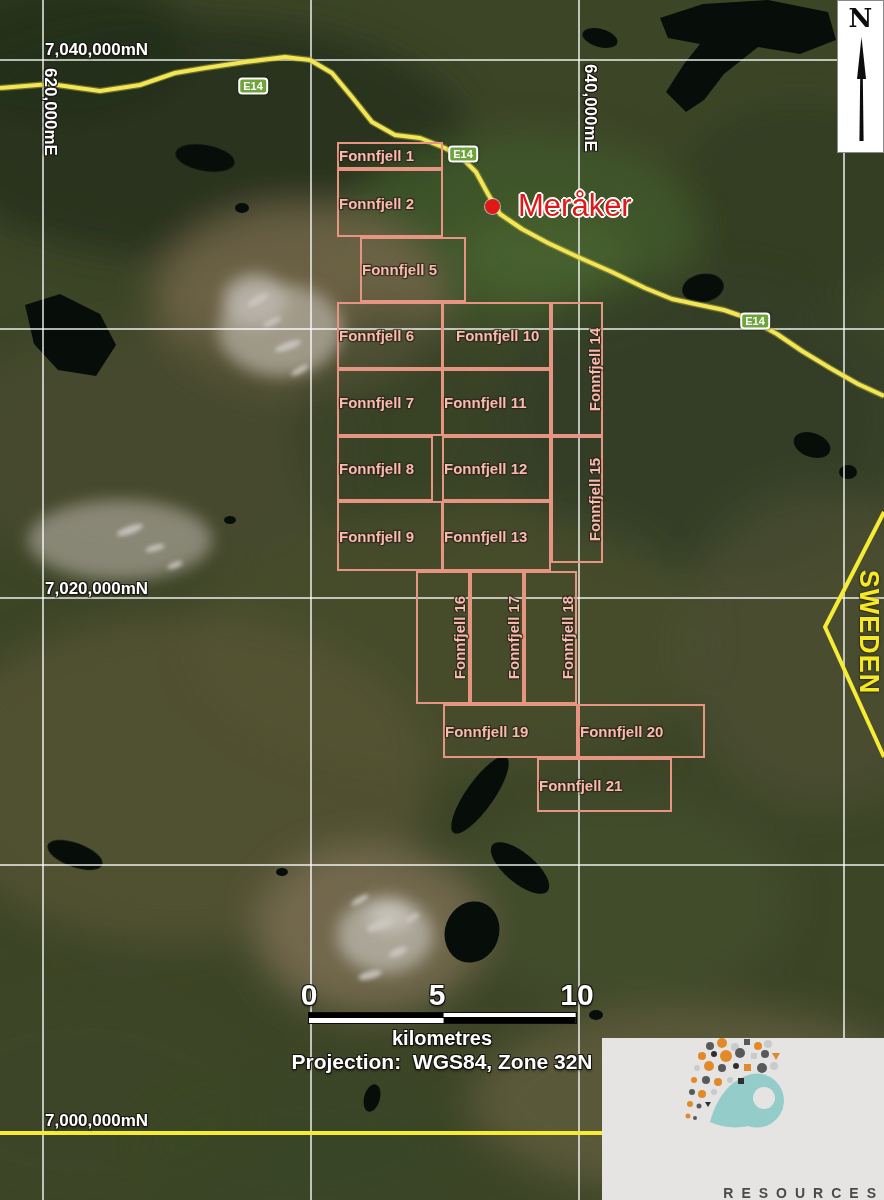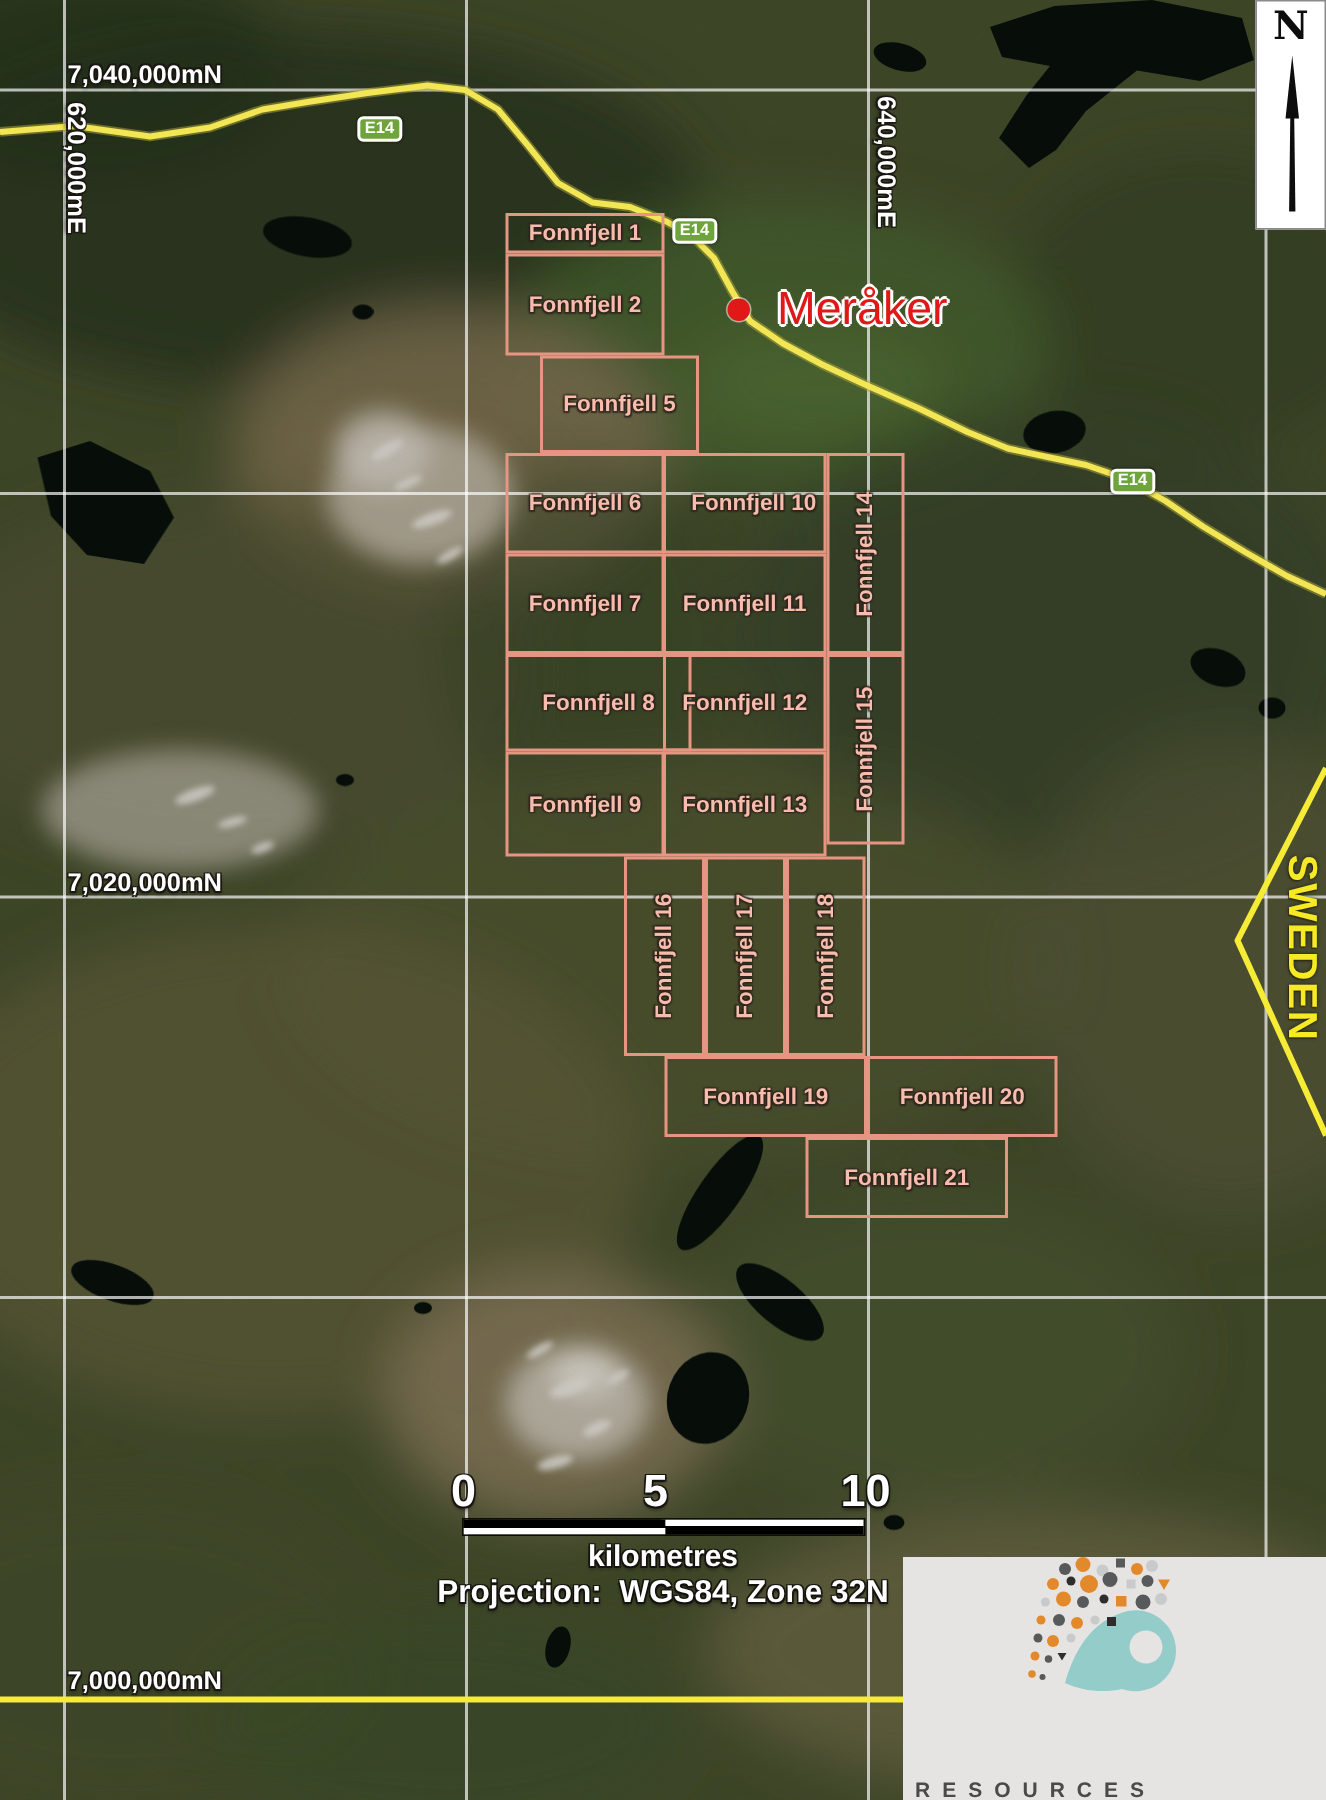--- a/index.html
+++ b/index.html
@@ -14,21 +14,21 @@
   .gridline.vert{width:2px;height:1200px;top:0;}
   .gridline.horz{height:2px;width:884px;left:0;}
   .coord{
     position:absolute;font-weight:bold;font-size:17px;color:#fff;white-space:nowrap;
     text-shadow:-1px -1px 0 rgba(25,22,18,.9),1px -1px 0 rgba(25,22,18,.9),
                 -1px 1px 0 rgba(25,22,18,.9),1px 1px 0 rgba(25,22,18,.9),0 2px 3px rgba(0,0,0,.55);
   }
   .coord.east{transform:translate(-50%,-50%) rotate(90deg);}
   
   .lic{position:absolute;border:2px solid var(--license-outline);
-       display:flex;align-items:center;justify-content:center;}
+       display:flex;align-items:center;justify-content:flex-start;}
   .lic span{
     font-weight:bold;font-size:15px;color:var(--license-text);white-space:nowrap;
     text-shadow:-1px -1px 1px rgba(45,35,28,.85),1px -1px 1px rgba(45,35,28,.85),
                 -1px 1px 1px rgba(45,35,28,.85),1px 1px 1px rgba(45,35,28,.85);
   }
   .lic.v span{transform:rotate(-90deg);}
   
   .badge{
     position:absolute;transform:translate(-50%,-50%);
     background:var(--road-badge);color:#fff;font-weight:bold;font-size:11px;
@@ -66,21 +66,21 @@
   #scale-unit,#scale-proj{
     position:absolute;transform:translateX(-50%);color:#fff;font-weight:bold;white-space:pre;
     text-shadow:-1px -1px 0 rgba(20,18,14,.9),1px -1px 0 rgba(20,18,14,.9),
                 -1px 1px 0 rgba(20,18,14,.9),1px 1px 0 rgba(20,18,14,.9),0 2px 3px rgba(0,0,0,.6);}
   #scale-unit{left:442px;top:1027px;font-size:20px;}
   #scale-proj{left:442px;top:1050px;font-size:21px;}
   
   #logo-box{position:absolute;left:602px;top:1038px;width:282px;height:162px;background:#e5e4e2;}
   #logo-name{position:absolute;left:0;top:94px;width:100%;text-align:center;
              font-weight:bold;font-size:48px;letter-spacing:-1px;color:#3a3a3a;}
-  #logo-sub{position:absolute;left:0;top:147px;width:100%;text-align:left;text-indent:8px;
+  #logo-sub{position:absolute;left:0;top:147px;width:100%;text-align:right;text-indent:8px;
             font-weight:bold;font-size:14px;letter-spacing:8px;color:#4a4a4a;}
 </style>
 </head>
 <body>
 
 <div id="map" style="--license-outline: #e59582; --license-text: #f7bcac; --road: #f2e655; --road-badge: #6fa43c; --town-text: #e01818; --border-yellow: #f6ec35; --sweden-text: #f6ea25;">
 
   <svg class="layer" width="884" height="1200" viewBox="0 0 884 1200" aria-hidden="true">
     <defs>
       <filter id="b18" x="-60%" y="-60%" width="220%" height="220%">
@@ -189,21 +189,21 @@
       </div>
       <div class="lic" style="left: 337px; top: 237px; width: 106px; height: 65px; margin-left: 23px;">
         <span>Fonnfjell 5</span>
       </div>
       <div class="lic" style="left: 337px; top: 302px; width: 106px; height: 67px;">
         <span>Fonnfjell 6</span>
       </div>
       <div class="lic" style="left: 337px; top: 369px; width: 106px; height: 67px;">
         <span>Fonnfjell 7</span>
       </div>
-      <div class="lic" style="left: 337px; top: 436px; width: 124px; height: 65px;">
+      <div class="lic" style="left: 337px; top: 436px; width: 96px; height: 65px;">
         <span>Fonnfjell 8</span>
       </div>
       <div class="lic" style="left: 337px; top: 501px; width: 106px; height: 70px;">
         <span>Fonnfjell 9</span>
       </div>
       <div class="lic" style="left: 442px; top: 302px; width: 109px; height: 67px; padding-left: 12px;">
         <span>Fonnfjell 10</span>
       </div>
       <div class="lic" style="left: 442px; top: 369px; width: 109px; height: 67px;">
         <span>Fonnfjell 11</span>

